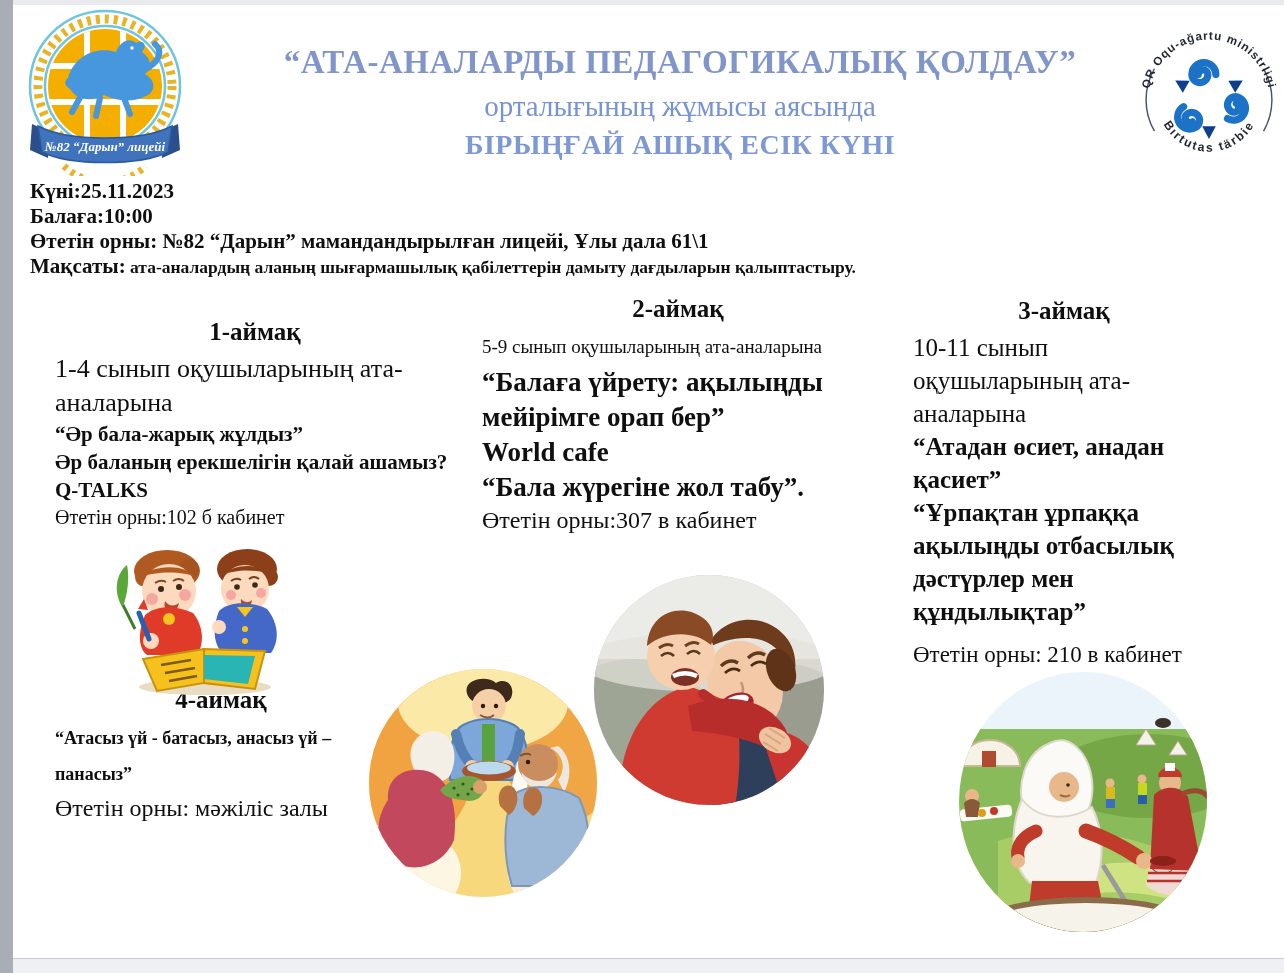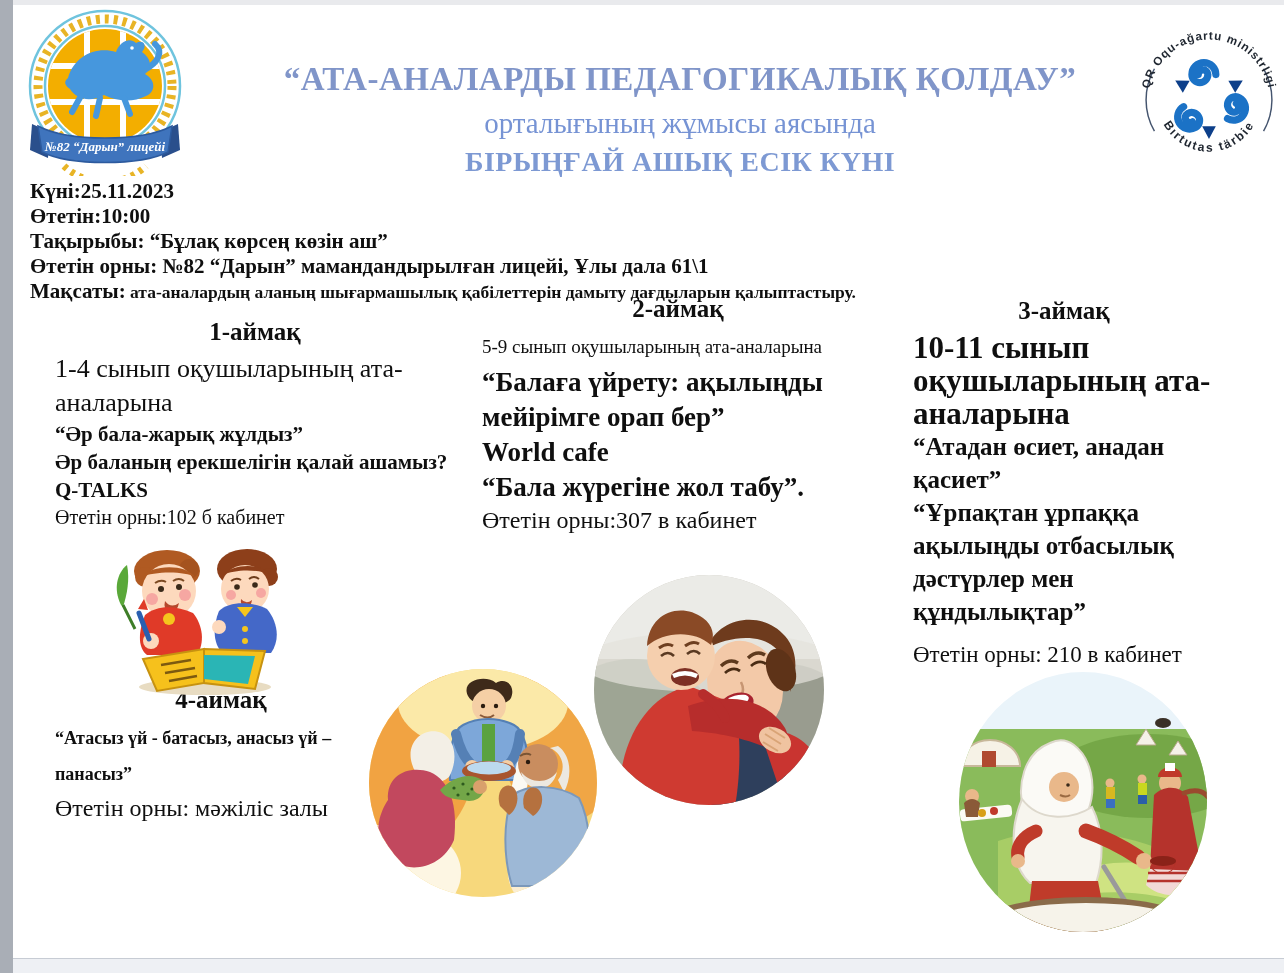--- a/index.html
+++ b/index.html
@@ -4,21 +4,21 @@
 <style>
   html,body{margin:0;padding:0;background:#888;}
   .poster{
     position:relative;width:1284px;height:973px;background:#ffffff;overflow:hidden;
     font-family:"Liberation Serif","DejaVu Serif",serif;color:#0f0f0f;
   }
   .side-strip{position:absolute;left:0;top:0;width:13px;height:973px;background:#a9aeb6;}
   .top-strip{position:absolute;left:13px;top:0;right:0;height:5px;background:#e9eaed;}
   .bottom-strip{position:absolute;left:13px;bottom:0;right:0;height:14px;background:#eef0f4;border-top:1px solid #c7ccd4;}
   
-  .title-block{position:absolute;left:225px;top:44px;width:910px;text-align:center;line-height:1.1;margin-top:17px;}
+  .title-block{position:absolute;left:225px;top:44px;width:910px;text-align:center;line-height:1.1;}
   .title-1{font-size:33px;font-weight:bold;color:#8095c9;letter-spacing:.5px;}
   .title-2{font-size:29px;color:#7693d4;margin-top:11px;}
   .title-3{font-size:28px;font-weight:bold;color:#7d99d3;margin-top:7px;letter-spacing:.5px;}
   .school-logo{position:absolute;left:24px;top:8px;}
   .ministry-logo{position:absolute;left:1133px;top:14px;}
   
   .details{position:absolute;left:30px;top:179px;width:920px;}
   .details .line{font-size:21px;font-weight:bold;line-height:25px;}
   .details .goal-label{font-size:21px;font-weight:bold;}
   .details .goal-text{font-size:17.5px;font-weight:bold;}
@@ -27,21 +27,21 @@
   .zone-title{font-weight:bold;font-size:25px;text-align:center;margin:0 0 6px 0;}
   .z1{left:55px;top:318px;width:400px;}
   .z1 .audience{font-size:26px;line-height:34px;}
   .z1 .act{font-weight:bold;font-size:21px;line-height:28px;}
   .z1 .loc{font-size:20px;margin-top:2px;}
   .z2{left:482px;top:295px;width:392px;}
   .z2 .audience{font-size:19px;line-height:36px;}
   .z2 .act{font-weight:bold;font-size:27px;line-height:35px;}
   .z2 .loc{font-size:24px;margin-top:2px;}
   .z3{left:913px;top:297px;width:302px;}
-  .z3 .audience{font-weight:bold;font-size:31px;line-height:33px;}
+  .z3 .audience{font-weight:normal;font-size:25px;line-height:33px;}
   .z3 .act{font-weight:bold;font-size:25px;line-height:33px;font-family:Liberation Serif, serif;}
   .z3 .loc{font-size:23px;margin-top:14px;}
   .z4{left:55px;top:686px;width:332px;}
   .z4 .act{font-weight:bold;font-size:18px;line-height:36px;}
   .z4 .loc{font-size:24px;margin-top:3px;}
   
   .illus{position:absolute;}
   .illus-kids{left:105px;top:543px;}
   .illus-family{left:368px;top:668px;}
   .illus-hug{left:593px;top:574px;z-index:3;}
@@ -111,22 +111,21 @@
       <g fill="#0d3f8a">
         <path transform="rotate(60)" d="M0,-40 l7,13 h-14 z"></path>
         <path transform="rotate(180)" d="M0,-40 l7,13 h-14 z"></path>
         <path transform="rotate(300)" d="M0,-40 l7,13 h-14 z"></path>
       </g>
     </g>
   </svg>
 
   <div class="details">
     <div class="line">Күні:25.11.2023</div>
-    <div class="line">Өтетін:10:00</div>
-    <div class="line">Тақырыбы: “Бұлақ көрсең көзін аш”</div>
+    <div class="line">Балаға:10:00</div>
     <div class="line">Өтетін орны: №82 “Дарын” мамандандырылған лицейі, Ұлы дала 61\1</div>
     <div class="line"><span class="goal-label">Мақсаты:</span><span class="goal-text"> ата-аналардың аланың шығармашылық қабілеттерін дамыту дағдыларын қалыптастыру.</span></div>
   </div>
 
   <div class="zone z1">
     <div class="zone-title">1-аймақ</div>
     <div class="audience">1-4 сынып оқушыларының ата-аналарына</div>
     <div class="act">“Әр бала-жарық жұлдыз”</div>
     <div class="act">Әр баланың ерекшелігін қалай ашамыз?</div>
     <div class="act">Q-TALKS</div>

